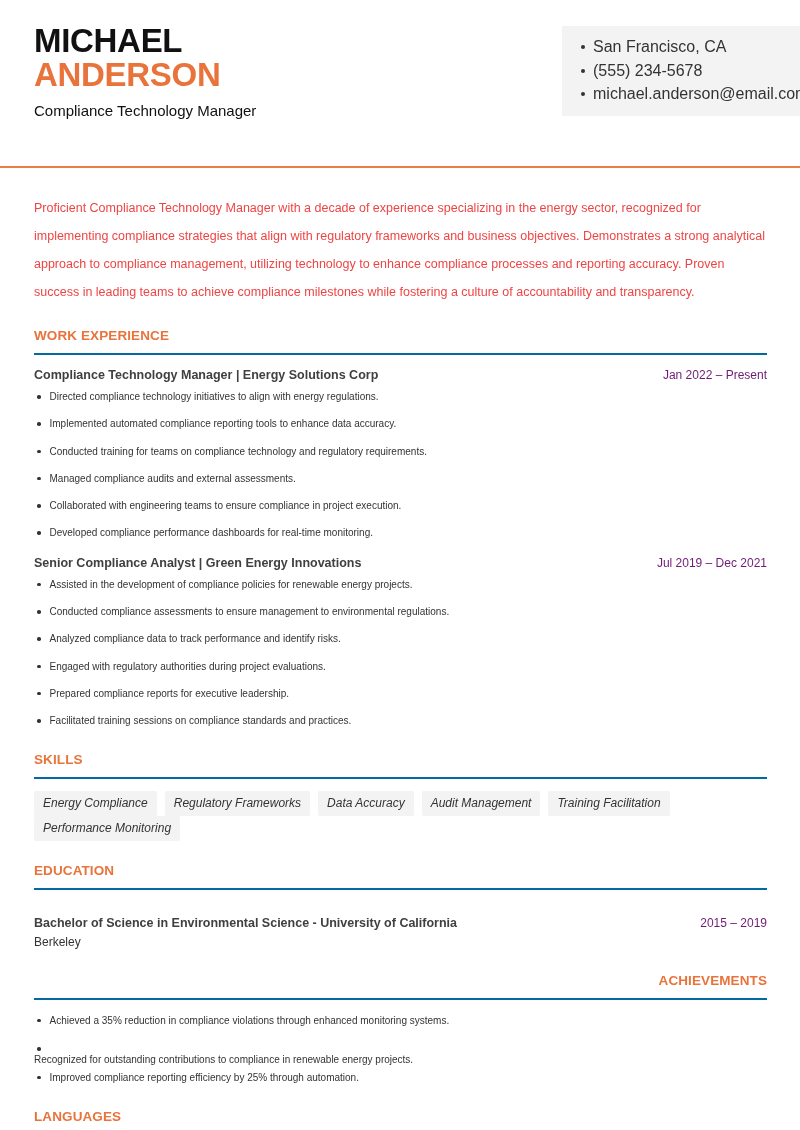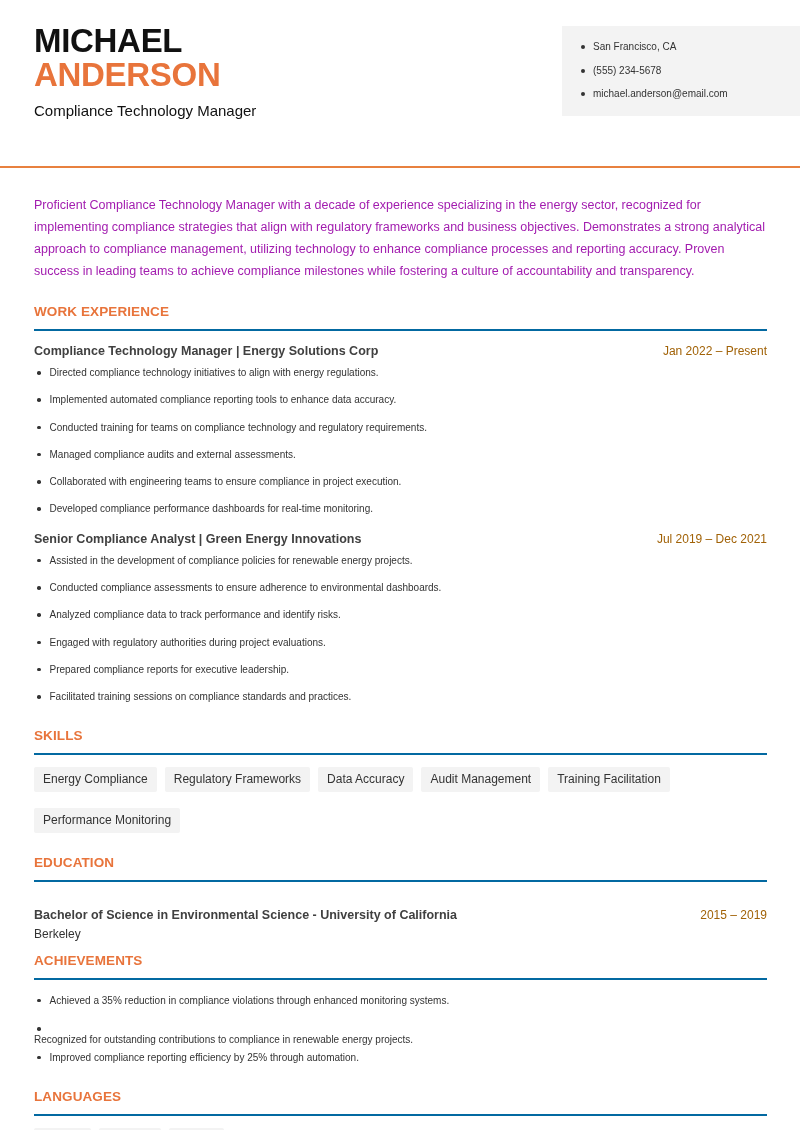--- a/index.html
+++ b/index.html
@@ -6,37 +6,37 @@
   html, body { width: 800px; height: 1130px; background: #ffffff; overflow: hidden; }
   body { font-family: "Liberation Sans", "DejaVu Sans", sans-serif; color: #222; position: relative; }
 
   .header { position: relative; height: 168px; border-bottom: 2px solid #E8813F; }
   .name-block { position: absolute; left: 34px; top: 24px; }
   .first-name { font-size: 33px; font-weight: 700; color: #111; line-height: 34px; letter-spacing: -0.3px; }
   .last-name { font-size: 33px; font-weight: 700; color: #E8743B; line-height: 34px; letter-spacing: -0.3px; }
   .job-title { font-size: 15px; color: #111; margin-top: 10px; }
 
   .contact-box { position: absolute; left: 562px; top: 26px; width: 238px; height: 90px; background: #F3F3F3; padding: 12px 0 0 16px; }
-  .contact-item { font-size: 10px; color: #333; height: 23.5px; line-height: 17px; display: flex; align-items: flex-start; }
+  .contact-item { font-size: 16px; color: #333; height: 23.5px; line-height: 17px; display: flex; align-items: flex-start; }
   .bullet { display: inline-block; width: 4px; height: 4px; border-radius: 50%; background: #333; margin: 7px 8px 0 3px; flex-shrink: 0; }
 
   .content { padding: 0 33px 0 34px; }
-  .summary { font-size: 12.5px; color: #a21caf; line-height: 22px; margin-top: 26px; }
+  .summary { font-size: 12.5px; color: #ef4444; line-height: 28px; margin-top: 26px; }
 
   .section-title { font-size: 13.5px; font-weight: 700; color: #E8743B; margin-top: 22px; padding-bottom: 10px; border-bottom: 2px solid #0369a1; letter-spacing: 0.1px; }
 
   .job { margin-top: 13px; }
   .job-head { display: flex; justify-content: space-between; align-items: baseline; }
   .job-role { font-size: 12.5px; font-weight: 700; color: #404040; }
-  .job-date { font-size: 12px; color: #a16207; }
+  .job-date { font-size: 12px; color: #701a75; }
   .bullets { margin-top: 6px; }
   .bullet-item { font-size: 10px; color: #333; height: 21.3px; line-height: 17px; display: flex; align-items: flex-start; margin-top: 6px; }
   .bullet-item .bullet { margin: 7px 9px 0 3px; width: 3.5px; height: 3.5px; }
 
-  .chips { display: flex; flex-wrap: wrap; margin-top: 12px; gap: 16px 8px; }
+  .chips { display: flex; flex-wrap: wrap; margin-top: 12px; gap: 0 8px; font-style: italic; }
   .chip { background: #F3F3F3; font-size: 12px; color: #333; padding: 0 9px; height: 25px; line-height: 25px; border-radius: 2px; }
 
   .edu { margin-top: 26px; }
   .edu-sub { font-size: 12px; color: #333; margin-top: 5px; }
 </style>
 </head>
 <body>
 
 <div class="header">
   <div class="name-block">
@@ -103,21 +103,21 @@
       <span class="job-role">Senior Compliance Analyst | Green Energy Innovations</span>
       <span class="job-date">Jul 2019 – Dec 2021</span>
     </div>
     <div class="bullets">
       <div class="bullet-item">
           <span class="bullet"></span>
           <span>Assisted in the development of compliance policies for renewable energy projects.</span>
         </div>
       <div class="bullet-item">
           <span class="bullet"></span>
-          <span>Conducted compliance assessments to ensure adherence to environmental dashboards.</span>
+          <span>Conducted compliance assessments to ensure management to environmental regulations.</span>
         </div>
       <div class="bullet-item">
           <span class="bullet"></span>
           <span>Analyzed compliance data to track performance and identify risks.</span>
         </div>
       <div class="bullet-item">
           <span class="bullet"></span>
           <span>Engaged with regulatory authorities during project evaluations.</span>
         </div>
       <div class="bullet-item">
@@ -143,21 +143,21 @@
 
   <div class="section-title" style="margin-top:22px;">EDUCATION</div>
   <div class="edu">
     <div class="job-head">
       <span class="job-role">Bachelor of Science in Environmental Science - University of California</span>
       <span class="job-date">2015 – 2019</span>
     </div>
     <div class="edu-sub">Berkeley</div>
   </div>
 
-  <div class="section-title" style="margin-top:12px;">ACHIEVEMENTS</div>
+  <div class="section-title" style="margin-top:24px;text-align:right;">ACHIEVEMENTS</div>
   <div class="bullets" style="margin-top:12px;">
     <div class="bullet-item" style="height:22.5px;">
         <span class="bullet"></span>
         <span>Achieved a 35% reduction in compliance violations through enhanced monitoring systems.</span>
       </div>
     <div class="bullet-item" style="height:22.5px;flex-direction:column;">
         <span class="bullet"></span>
         <span>Recognized for outstanding contributions to compliance in renewable energy projects.</span>
       </div>
     <div class="bullet-item" style="height:22.5px;">

